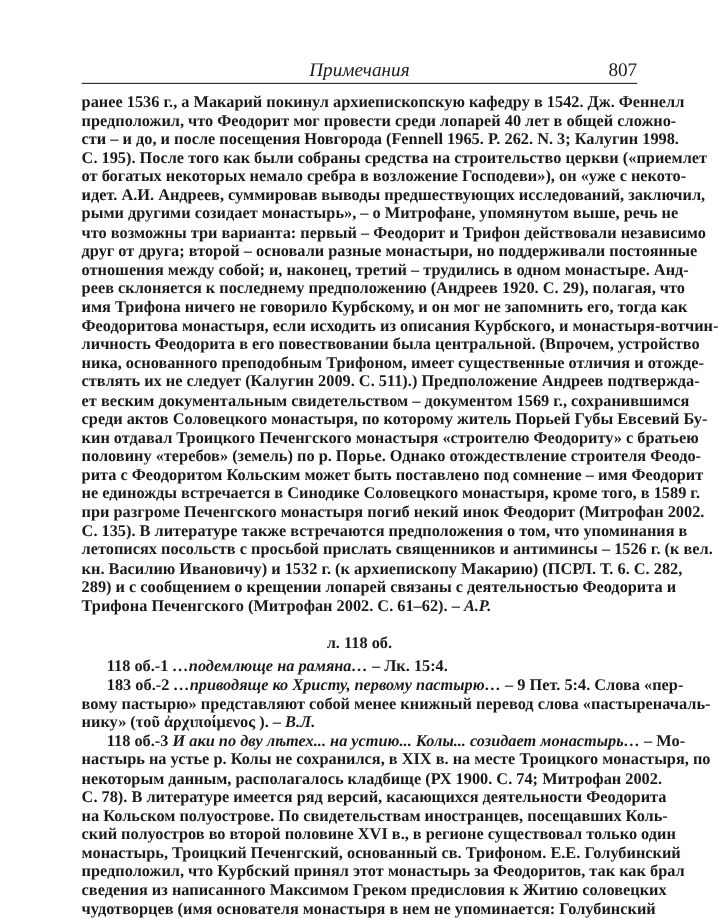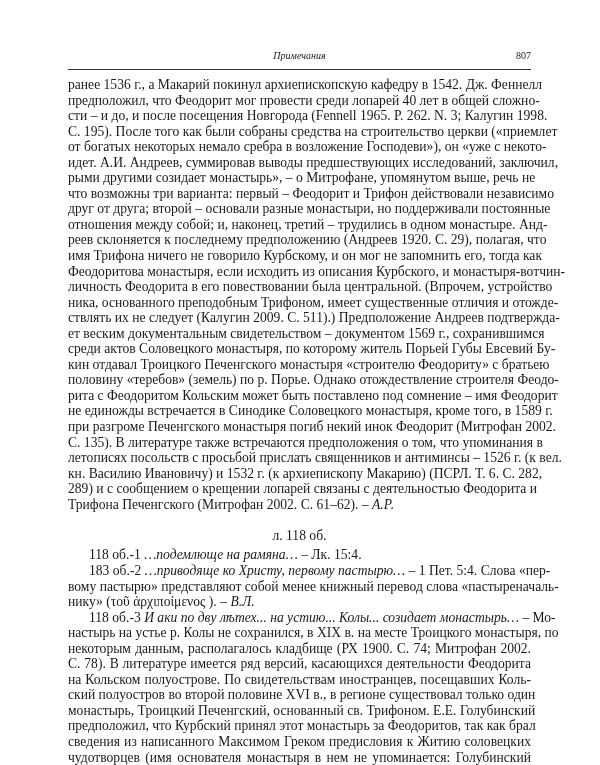--- a/index.html
+++ b/index.html
@@ -1,25 +1,25 @@
 <!DOCTYPE html>
 <html><head>
 <meta charset="utf-8">
 <style>
   html, body { margin: 0; padding: 0; background: #ffffff; }
   body { width: 600px; height: 765px; position: relative; overflow: hidden;
          font-family: "Liberation Serif", "DejaVu Serif", serif; color: #1a1a1a; }
   .page { position: absolute; left: 68px; top: 0; width: 463px; }
   .running-head { position: absolute; top: 50px; left: 0; width: 463px; height: 18px;
-                  font-size: 10px; }
+                  font-size: 16px; }
   .running-title { position: absolute; left: 0; right: 0; text-align: center; font-style: italic; top: 0; }
   .page-number { position: absolute; right: 0; top: 0; font-family: Liberation Serif, serif; }
   .head-rule { position: absolute; top: 69px; left: 0; width: 463px; height: 0;
                border-top: 1.3px solid #333; }
-  .body { position: absolute; top: 77px; left: 0; width: 463px; font-size: 13.6px; line-height: 15.55px; }
+  .body { position: absolute; top: 77px; left: 0; width: 463px; font-size: 13.6px; line-height: 15.55px; font-weight: bold; }
   .line { display: block; height: 15.55px; white-space: nowrap; text-align: justify;
           text-align-last: justify; overflow: visible; }
   .line.last { text-align-last: left; }
   .line.indent { padding-left: 21px; }
   .line.center { text-align-last: center; }
   .gap { display: block; height: 15.55px; }
   i, .it { font-style: italic; }
 </style>
 </head>
 <body>
@@ -67,21 +67,21 @@
 
     <span class="gap"></span>
     <span class="line center">л. 118 об.</span>
     <span class="gap" style="height:4px"></span>
 
     <div>
       <span class="line indent last"><span>118 об.-1 </span><i>…подемлюще на рамяна…</i><span> – Лк. 15:4.</span></span>
     </div>
 
     <div>
-      <span class="line indent"><span>183 об.-2 </span><i>…приводяще ко Христу, первому пастырю…</i><span> – 1 Пет. 5:4. Слова «пер-</span></span>
+      <span class="line indent"><span>183 об.-2 </span><i>…приводяще ко Христу, первому пастырю…</i><span> – 9 Пет. 5:4. Слова «пер-</span></span>
       <span class="line">вому пастырю» представляют собой менее книжный перевод слова «пастыреначаль-</span>
       <span class="line last"><span>нику» (τοῦ ἀρχιποίμενος ). – </span><i>В.Л.</i></span>
     </div>
 
     <div>
       <span class="line indent"><span>118 об.-3 </span><i>И аки по дву лѣтех... на устию... Колы... созидает монастырь…</i><span> – Мо-</span></span>
       <span class="line">настырь на устье р. Колы не сохранился, в XIX в. на месте Троицкого монастыря, по</span>
       <span class="line">некоторым данным, располагалось кладбище (РХ 1900. С. 74; Митрофан 2002.</span>
       <span class="line">С. 78). В литературе имеется ряд версий, касающихся деятельности Феодорита</span>
       <span class="line">на Кольском полуострове. По свидетельствам иностранцев, посещавших Коль-</span>

